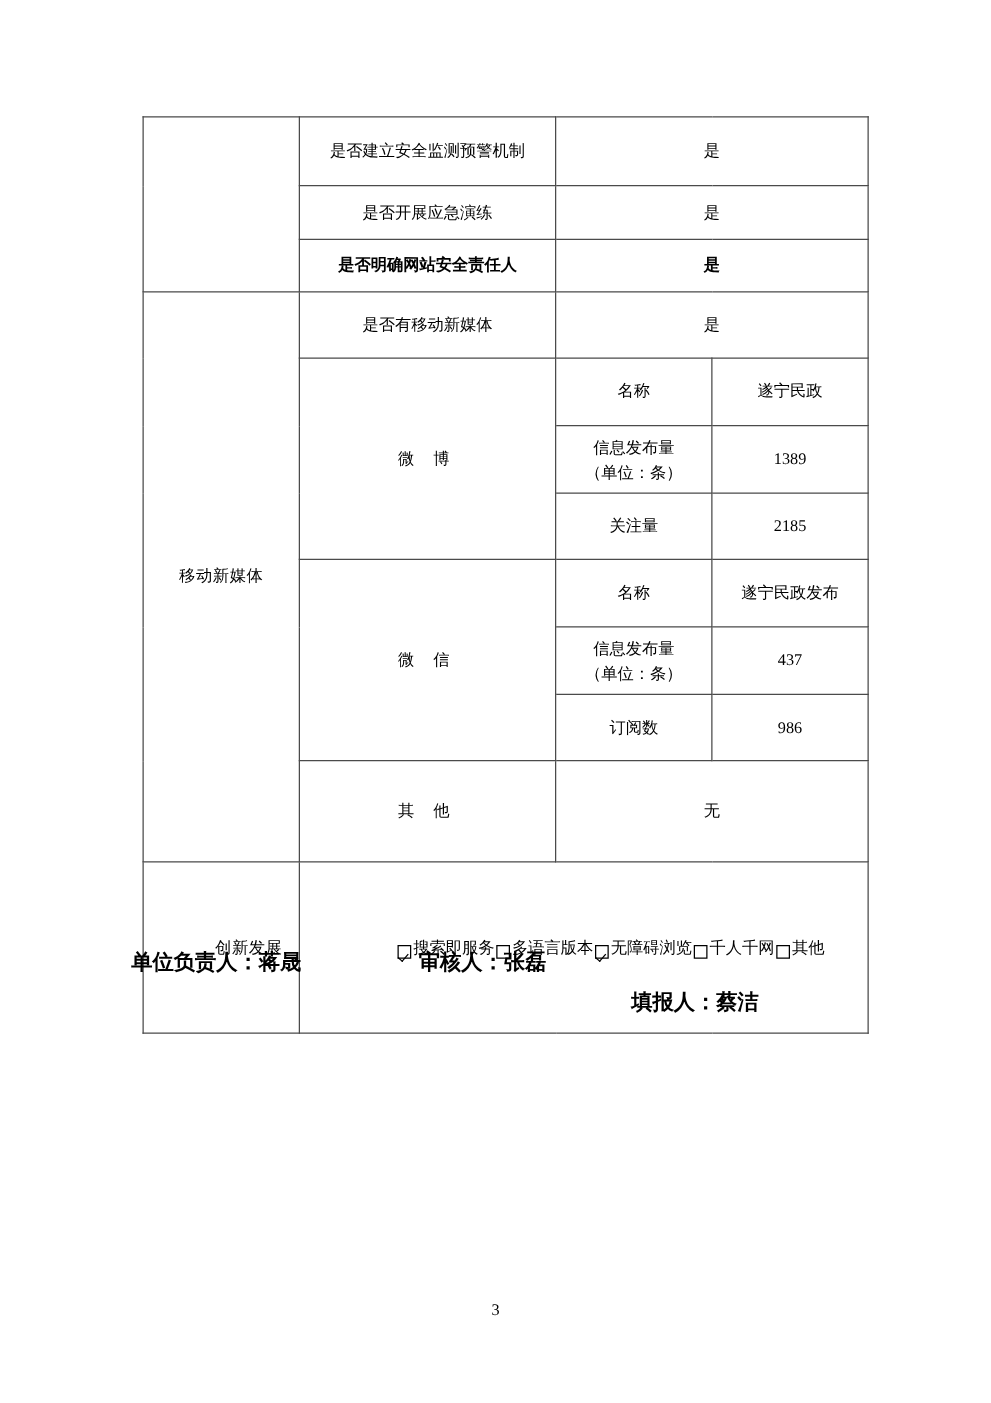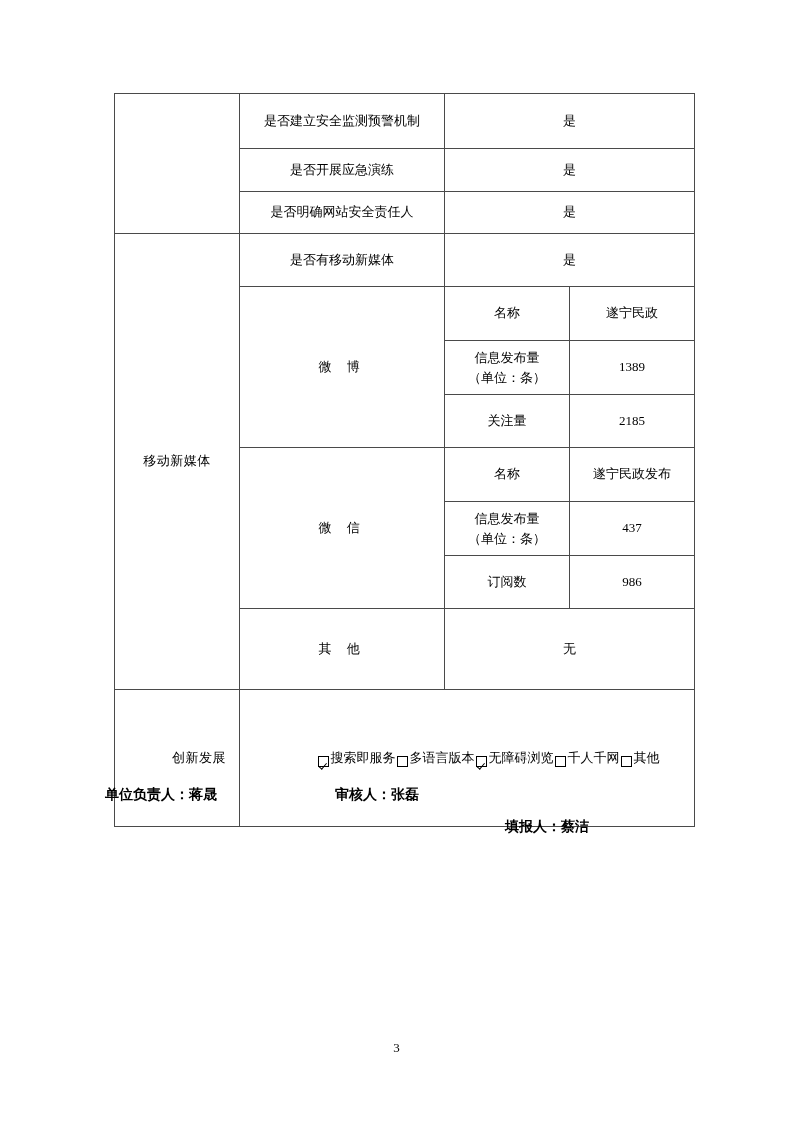--- a/index.html
+++ b/index.html
@@ -39,21 +39,21 @@
     line-height: 1.45;
     font-family: "Liberation Serif", "DejaVu Serif", serif;
   }
   .col-a { width: 125px; }
   .col-b { width: 205px; }
   .col-c { width: 125px; }
   .col-d { width: 125px; }
 
   .h-row-1 td { height: 46px; }
   .h-row-2 td { height: 34px; }
-  .h-row-3 td { height: 33px; }
+  .h-row-3 td { height: 33px; font-weight: bold; }
   .h-row-media td { height: 44px; }
   .h-cell-45 { height: 45px; }
   .h-cell-44 { height: 44px; }
   .h-other td { height: 72px; }
   .h-innov td { height: 128px; padding-left: 46px; }
 
   .wide-label {
     letter-spacing: 0.5px;
   }
   .spaced {
@@ -103,23 +103,23 @@
   }
   .chk-label {
     font-size: 13px;
     margin-right: 1px;
   }
 
   
   .footer {
     position: absolute;
     left: 105px;
-    top: 780px;
+    top: 752px;
     width: 640px;
-    font-size: 14px;
+    font-size: 17px;
   }
   .sig-row {
     position: relative;
     height: 42px;
     font-weight: bold;
   }
   .sig-item {
     position: absolute;
     white-space: nowrap;
   }

